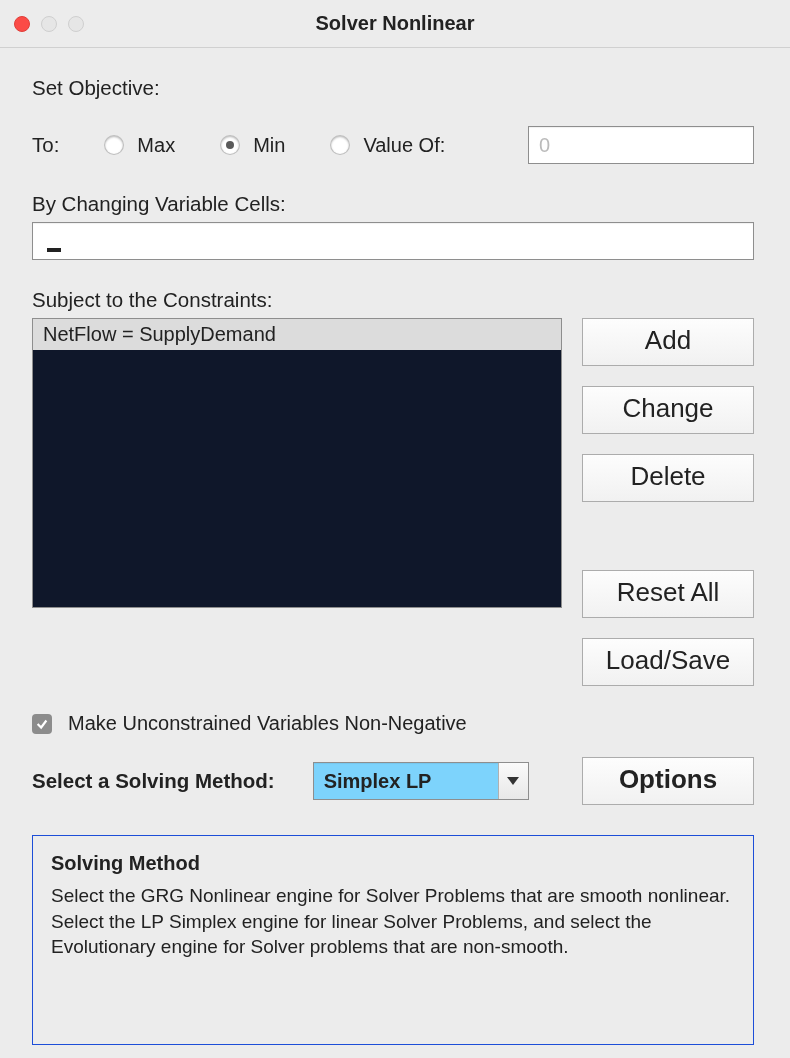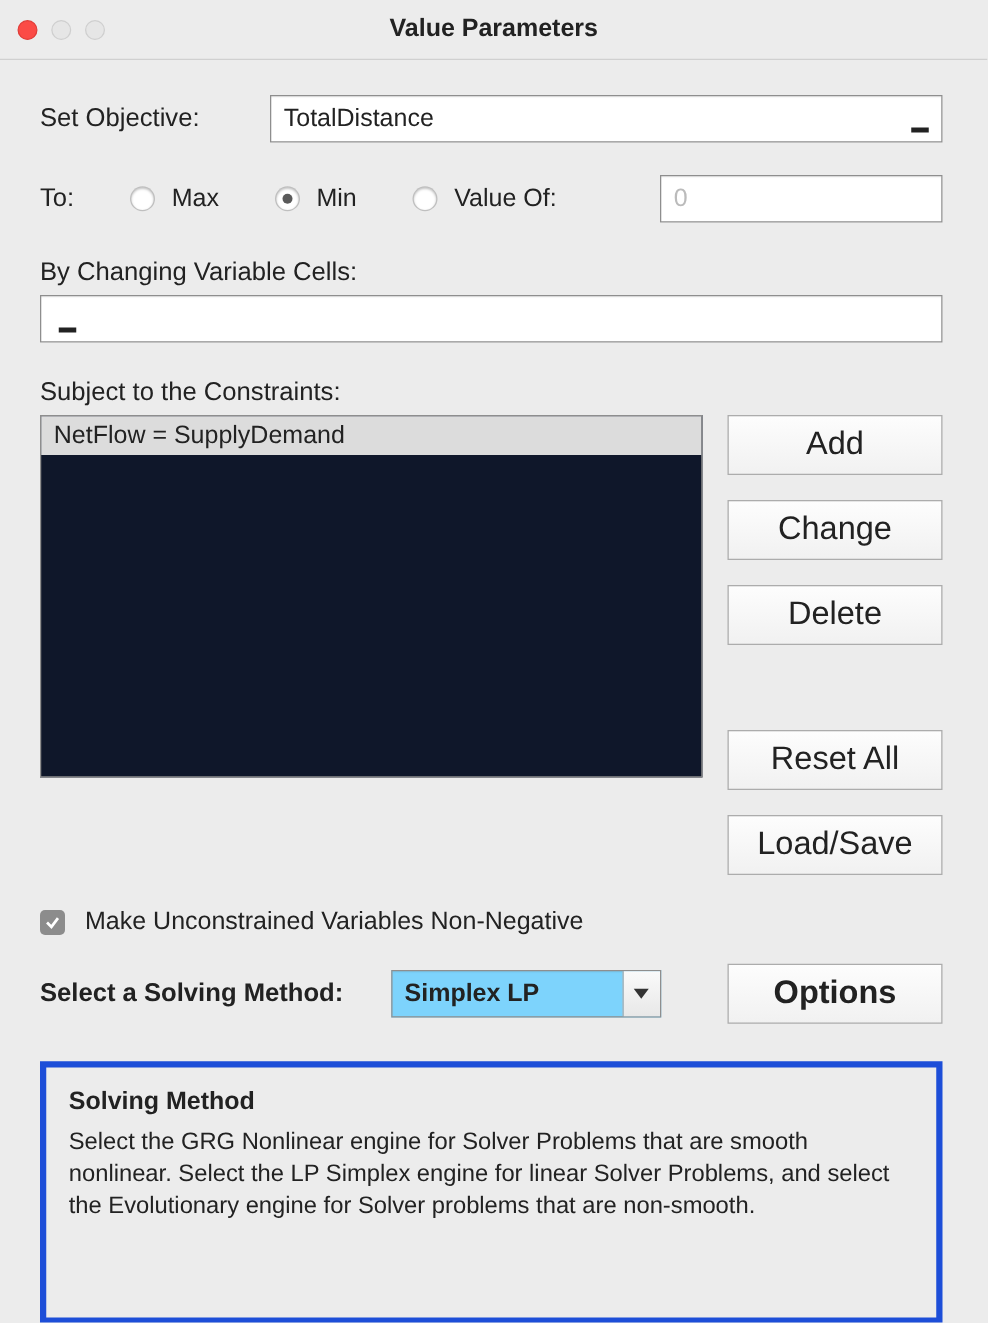--- a/index.html
+++ b/index.html
@@ -117,49 +117,43 @@
     display:flex; align-items:center; justify-content:center;
   }
   .sel-arrow .tri {
     width: 0; height:0; border-left: 6px solid transparent; border-right: 6px solid transparent;
     border-top: 8px solid #333;
   }
   .options-btn { width: 172px; margin-left: auto; }
 
   .help-box {
     margin-top: 30px;
-    border: 5px solid #1d4ed8;
+    border: 1px solid #1d4ed8;
     padding: 16px 18px 26px 18px;
     height: 210px;
   }
   .help-title { font-weight: 700; font-size: 20px; margin-bottom: 8px; }
   .help-text { font-size: 19px; line-height: 1.35; }
 </style>
 </head>
 <body>
 
 <div class="titlebar">
   <div class="traffic-lights">
     <div class="tl tl-close"></div>
     <div class="tl tl-min"></div>
     <div class="tl tl-max"></div>
   </div>
-  <div class="title">Value Parameters</div>
+  <div class="title">Solver Nonlinear</div>
 </div>
 
 <div class="content">
 
   <div class="row" style="margin-top:10px;">
     <div class="label" style="width:184px;">Set Objective:</div>
-    <div class="ref-input" style="flex:1;">
-      <span class="value">TotalDistance</span>
-      <span class="ref-btn">
-          <span class="bar"></span>
-        </span>
-    </div>
   </div>
 
   <div class="row to-row">
     <div class="label">To:</div>
     <span style="width:18px"></span>
     <span class="radio"></span>
     <span class="rlabel">Max</span>
     <span class="radio selected"></span>
     <span class="rlabel">Min</span>
     <span class="radio"></span>

